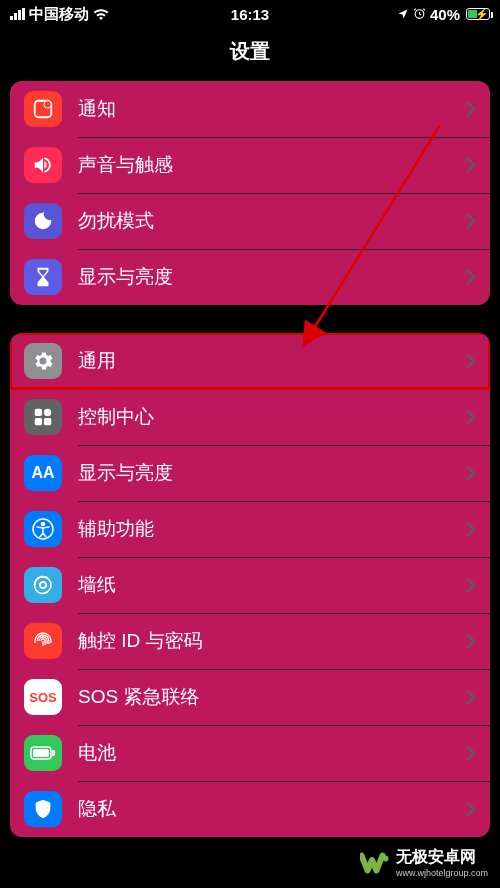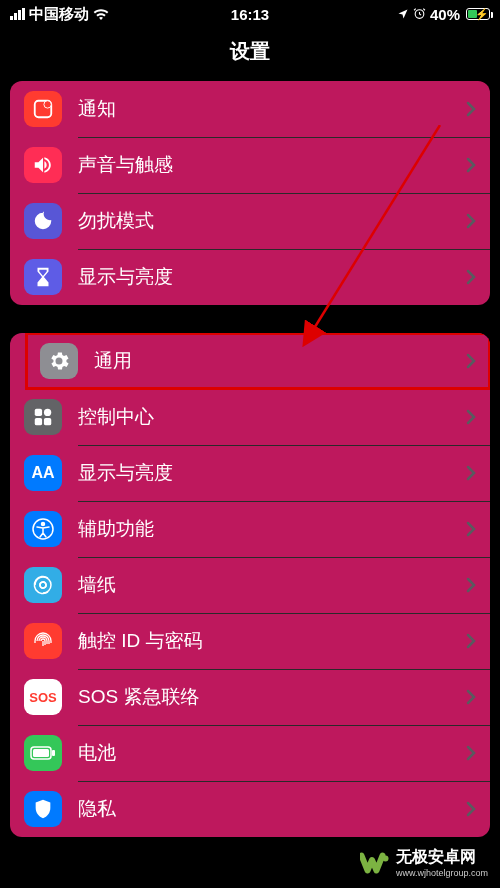--- a/index.html
+++ b/index.html
@@ -69,21 +69,20 @@
     content:"";
     position:absolute;
     top:0; left:68px; right:0;
     height:1px;
     background:#2a2a2a;
   }
   .item.highlight {
     outline:3px solid #d00;
     outline-offset:-2px;
     z-index:2;
-    margin-left:16px;
   }
   .icon {
     width:38px; height:36px; border-radius:9px;
     display:flex; align-items:center; justify-content:center;
     margin-right:16px;
     flex-shrink:0;
   }
   .label { font-size:19px; flex:1; color:#fff; }
   .chevron {
     color:#5a5a5f;

